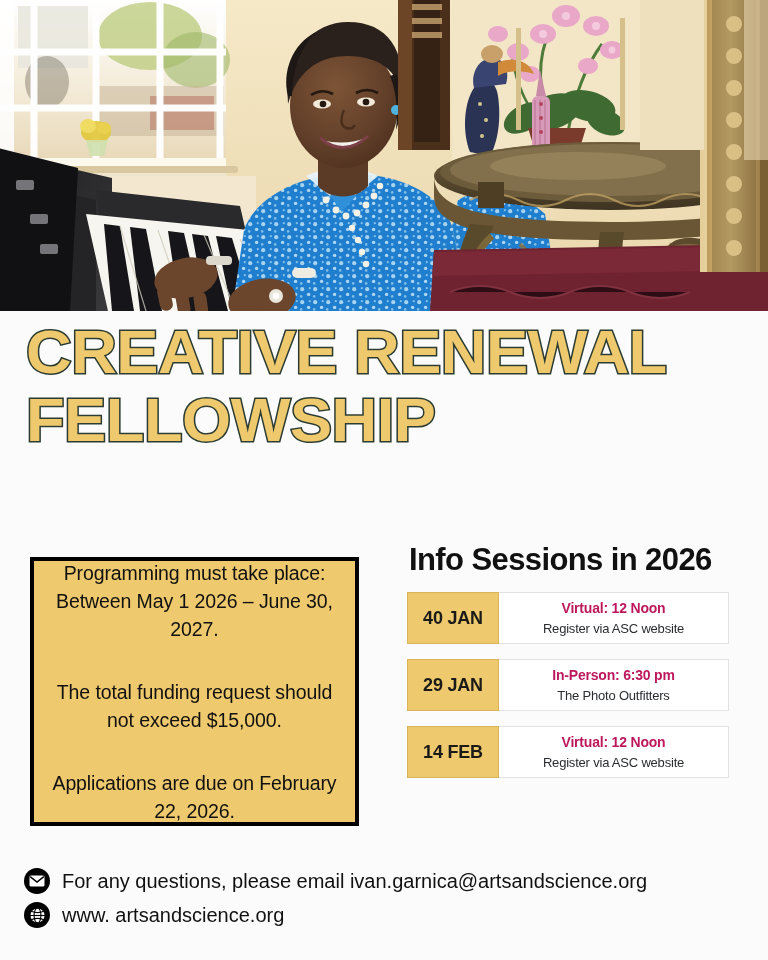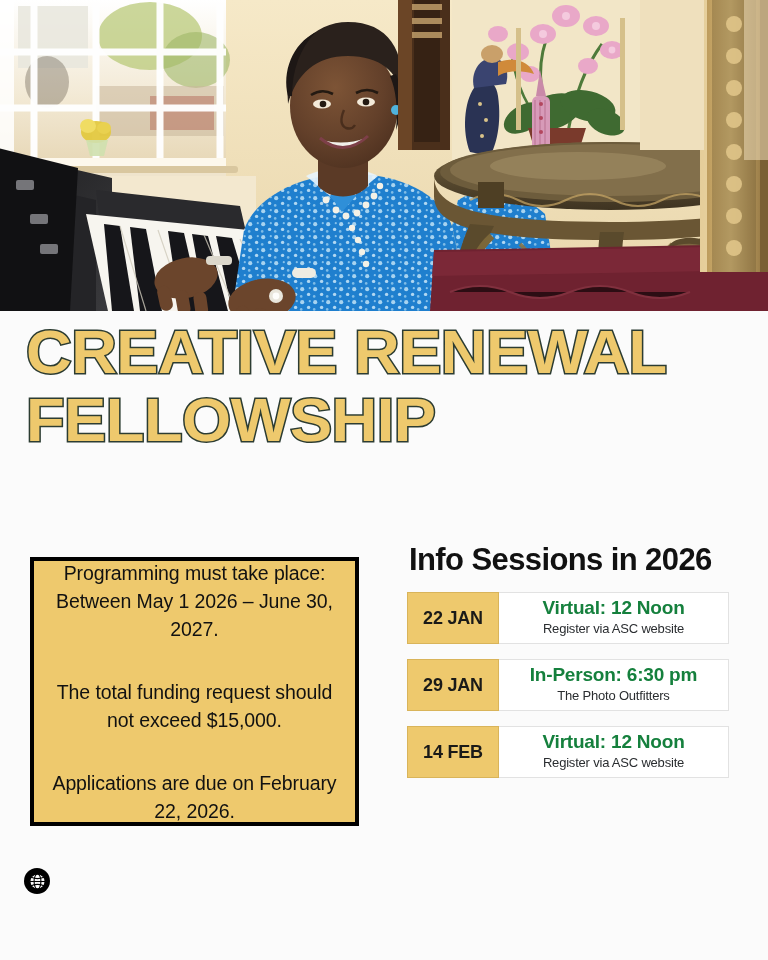--- a/index.html
+++ b/index.html
@@ -119,23 +119,23 @@
     background: #ffffff;
     border: 1px solid #e2e2e2;
     border-left: none;
     display: flex;
     flex-direction: column;
     align-items: center;
     justify-content: center;
     padding: 0 6px;
   }
   .session-title {
-    font-size: 19px;
+    font-size: 14px;
     font-weight: bold;
-    color: #15803d;
+    color: #be185d;
     letter-spacing: -0.2px;
     line-height: 20px;
   }
   .session-place {
     font-size: 13px;
     font-weight: 400;
     color: #2a2d30;
     letter-spacing: -0.2px;
     line-height: 21px;
   }
@@ -486,21 +486,21 @@
     <div class="callout-rule"></div>
     <div class="callout-text">The total funding request should not exceed $15,000.</div>
     <div class="callout-rule"></div>
     <div class="callout-text">Applications are due on February 22, 2026.</div>
   </div>
 
   <div class="sessions-heading">Info Sessions in 2026</div>
   <div class="sessions-list">
 
     <div class="session-row">
-      <div class="session-date">22 JAN</div>
+      <div class="session-date">40 JAN</div>
       <div class="session-info">
         <div class="session-title">Virtual: 12 Noon</div>
         <div class="session-place">Register via ASC website</div>
       </div>
     </div>
 
     <div class="session-row">
       <div class="session-date">29 JAN</div>
       <div class="session-info">
         <div class="session-title">In-Person: 6:30 pm</div>
@@ -513,29 +513,39 @@
       <div class="session-date">14 FEB</div>
       <div class="session-info">
         <div class="session-title">Virtual: 12 Noon</div>
         <div class="session-place">Register via ASC website</div>
       </div>
     </div>
 
   </div>
 
   <div class="footer">
+    <div class="footer-row">
+      <span class="footer-icon">
+        <svg width="16" height="12" viewBox="0 0 16 12" aria-hidden="true">
+          <rect x="0.5" y="0.5" width="15" height="11" rx="1.6" fill="#fff"></rect>
+          <path d="M1.2 1.6 L8 7 L14.8 1.6" stroke="#000" stroke-width="1.4" fill="none"></path>
+        </svg>
+      </span>
+      <span class="footer-text">For any questions, please email ivan.garnica@artsandscience.org</span>
+    </div>
     <div class="footer-row">
       <span class="footer-icon">
         <svg width="17" height="17" viewBox="0 0 17 17" aria-hidden="true">
           <circle cx="8.5" cy="8.5" r="7.6" fill="#fff"></circle>
           <g stroke="#000" stroke-width="1.1" fill="none">
             <circle cx="8.5" cy="8.5" r="7.6"></circle>
             <ellipse cx="8.5" cy="8.5" rx="3.4" ry="7.6"></ellipse>
             <line x1="0.9" y1="8.5" x2="16.1" y2="8.5"></line>
             <path d="M2.2 4.3 q6.3 2.6 12.6 0"></path>
             <path d="M2.2 12.7 q6.3 -2.6 12.6 0"></path>
           </g>
         </svg>
       </span>
+      <span class="footer-text">www. artsandscience.org</span>
     </div>
   </div>
 
 </div>
 
 </body></html>

